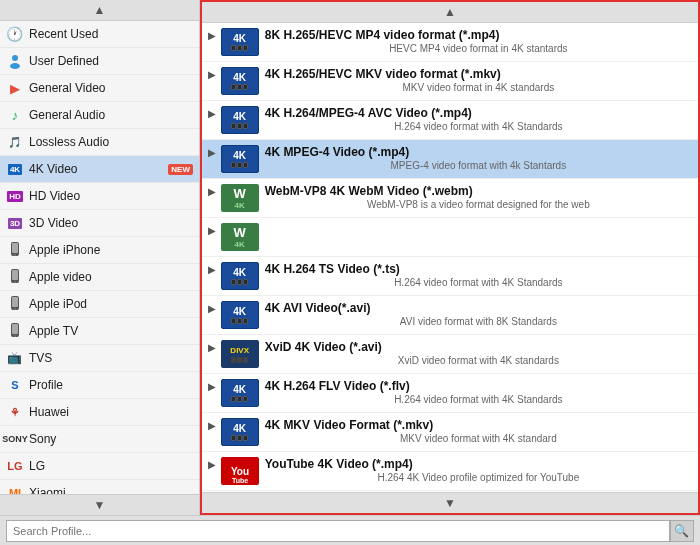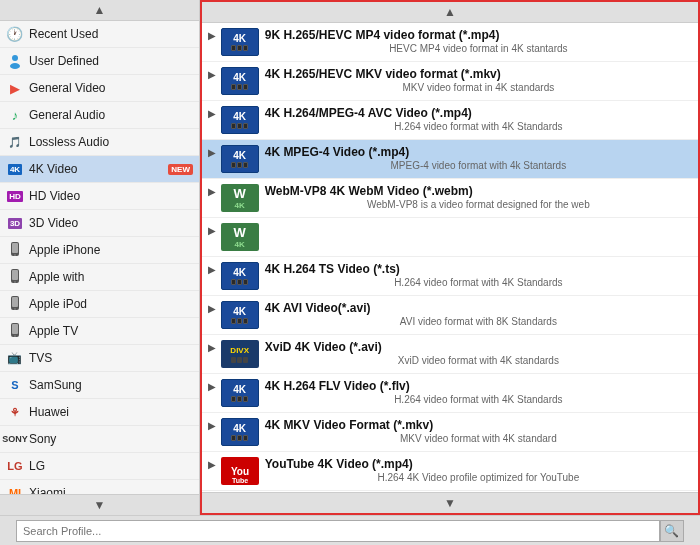--- a/index.html
+++ b/index.html
@@ -41,21 +41,21 @@
     
     .format-badge { width: 38px; height: 28px; margin-right: 6px; flex-shrink: 0; display: flex; align-items: center; justify-content: center; font-size: 7px; font-weight: bold; border-radius: 2px; position: relative; overflow: hidden; }
     
     .format-text { flex: 1; }
     .format-title { font-size: 12px; font-weight: bold; color: #111; margin-bottom: 1px; }
     .format-desc { font-size: 10px; color: #666; text-align: center; }
     
     .content-scroll-down { display: flex; justify-content: center; padding: 3px; background: #e0e0e0; cursor: pointer; border-top: 1px solid #ccc; }
     
     
-    .search-bar { display: flex; align-items: center; background: #e0e0e0; padding: 4px 16px; border-top: 1px solid #ccc; height: 30px; }
+    .search-bar { display: flex; align-items: center; background: #e0e0e0; padding: 4px 6px; border-top: 1px solid #ccc; height: 30px; }
     .search-input { flex: 1; height: 22px; border: 1px solid #aaa; padding: 2px 6px; font-size: 11px; background: white; }
     .search-button { width: 24px; height: 22px; background: #d0d0d0; border: 1px solid #aaa; display: flex; align-items: center; justify-content: center; cursor: pointer; }
     
     .chevron { font-size: 12px; color: #555; }
 
     
     .icon-recent { color: #e67e22; }
     .icon-user { color: #3498db; }
     .icon-video { color: #e74c3c; }
     .icon-audio { color: #27ae60; }
@@ -146,21 +146,21 @@
             <span class="sidebar-item-label">Apple iPhone</span>
           </div>
           <div class="sidebar-item">
             <span class="sidebar-item-icon icon-apple">
               <svg width="14" height="16" viewBox="0 0 14 16">
                 <rect x="3" y="0" width="8" height="14" rx="2" fill="#555"></rect>
                 <rect x="4" y="1" width="6" height="10" rx="1" fill="#aaa"></rect>
                 <circle cx="7" cy="13" r="1" fill="#777"></circle>
               </svg>
             </span>
-            <span class="sidebar-item-label">Apple with</span>
+            <span class="sidebar-item-label">Apple video</span>
           </div>
           <div class="sidebar-item">
             <span class="sidebar-item-icon icon-apple">
               <svg width="14" height="16" viewBox="0 0 14 16">
                 <rect x="3" y="0" width="8" height="14" rx="2" fill="#555"></rect>
                 <rect x="4" y="1" width="6" height="10" rx="1" fill="#aaa"></rect>
                 <circle cx="7" cy="13" r="1" fill="#777"></circle>
               </svg>
             </span>
             <span class="sidebar-item-label">Apple iPod</span>
@@ -178,21 +178,21 @@
           <div class="sidebar-item">
             <span class="sidebar-item-icon icon-tvs">
               <span style="color:#2980b9;font-size:12px;">📺</span>
             </span>
             <span class="sidebar-item-label">TVS</span>
           </div>
           <div class="sidebar-item">
             <span class="sidebar-item-icon icon-samsung">
               <span style="color:#1565c0;font-size:11px;font-weight:bold;">S</span>
             </span>
-            <span class="sidebar-item-label">SamSung</span>
+            <span class="sidebar-item-label">Profile</span>
           </div>
           <div class="sidebar-item">
             <span class="sidebar-item-icon icon-huawei">
               <span style="color:#c0392b;font-size:11px;font-weight:bold;">⚘</span>
             </span>
             <span class="sidebar-item-label">Huawei</span>
           </div>
           <div class="sidebar-item">
             <span class="sidebar-item-icon icon-sony">
               <span style="color:#333;font-size:9px;font-weight:bold;">SONY</span>
@@ -227,21 +227,21 @@
             <span class="format-arrow">▶</span>
             <div class="format-badge" style="background: rgb(26, 74, 154); color: white; flex-direction: column; border: 1px solid rgb(13, 58, 122);">
       <span style="font-size:10px;font-weight:900;color:white;line-height:1;">4K</span>
       <div style="display:flex;gap:1px;margin-top:1px;">
         <div style="width:5px;height:6px;background:#2a2a2a;border-radius:1px;border:1px solid #555;"></div>
         <div style="width:5px;height:6px;background:#2a2a2a;border-radius:1px;border:1px solid #555;"></div>
         <div style="width:5px;height:6px;background:#2a2a2a;border-radius:1px;border:1px solid #555;"></div>
       </div>
     </div>
             <div class="format-text">
-              <div class="format-title">9K H.265/HEVC MP4 video format (*.mp4)</div>
+              <div class="format-title">8K H.265/HEVC MP4 video format (*.mp4)</div>
               <div class="format-desc">HEVC MP4 video format in 4K stantards</div>
             </div>
           </div>
           <div class="format-item">
             <span class="format-arrow">▶</span>
             <div class="format-badge" style="background: rgb(26, 74, 154); color: white; flex-direction: column; border: 1px solid rgb(13, 58, 122);">
       <span style="font-size:10px;font-weight:900;color:white;line-height:1;">4K</span>
       <div style="display:flex;gap:1px;margin-top:1px;">
         <div style="width:5px;height:6px;background:#2a2a2a;border-radius:1px;border:1px solid #555;"></div>
         <div style="width:5px;height:6px;background:#2a2a2a;border-radius:1px;border:1px solid #555;"></div>

